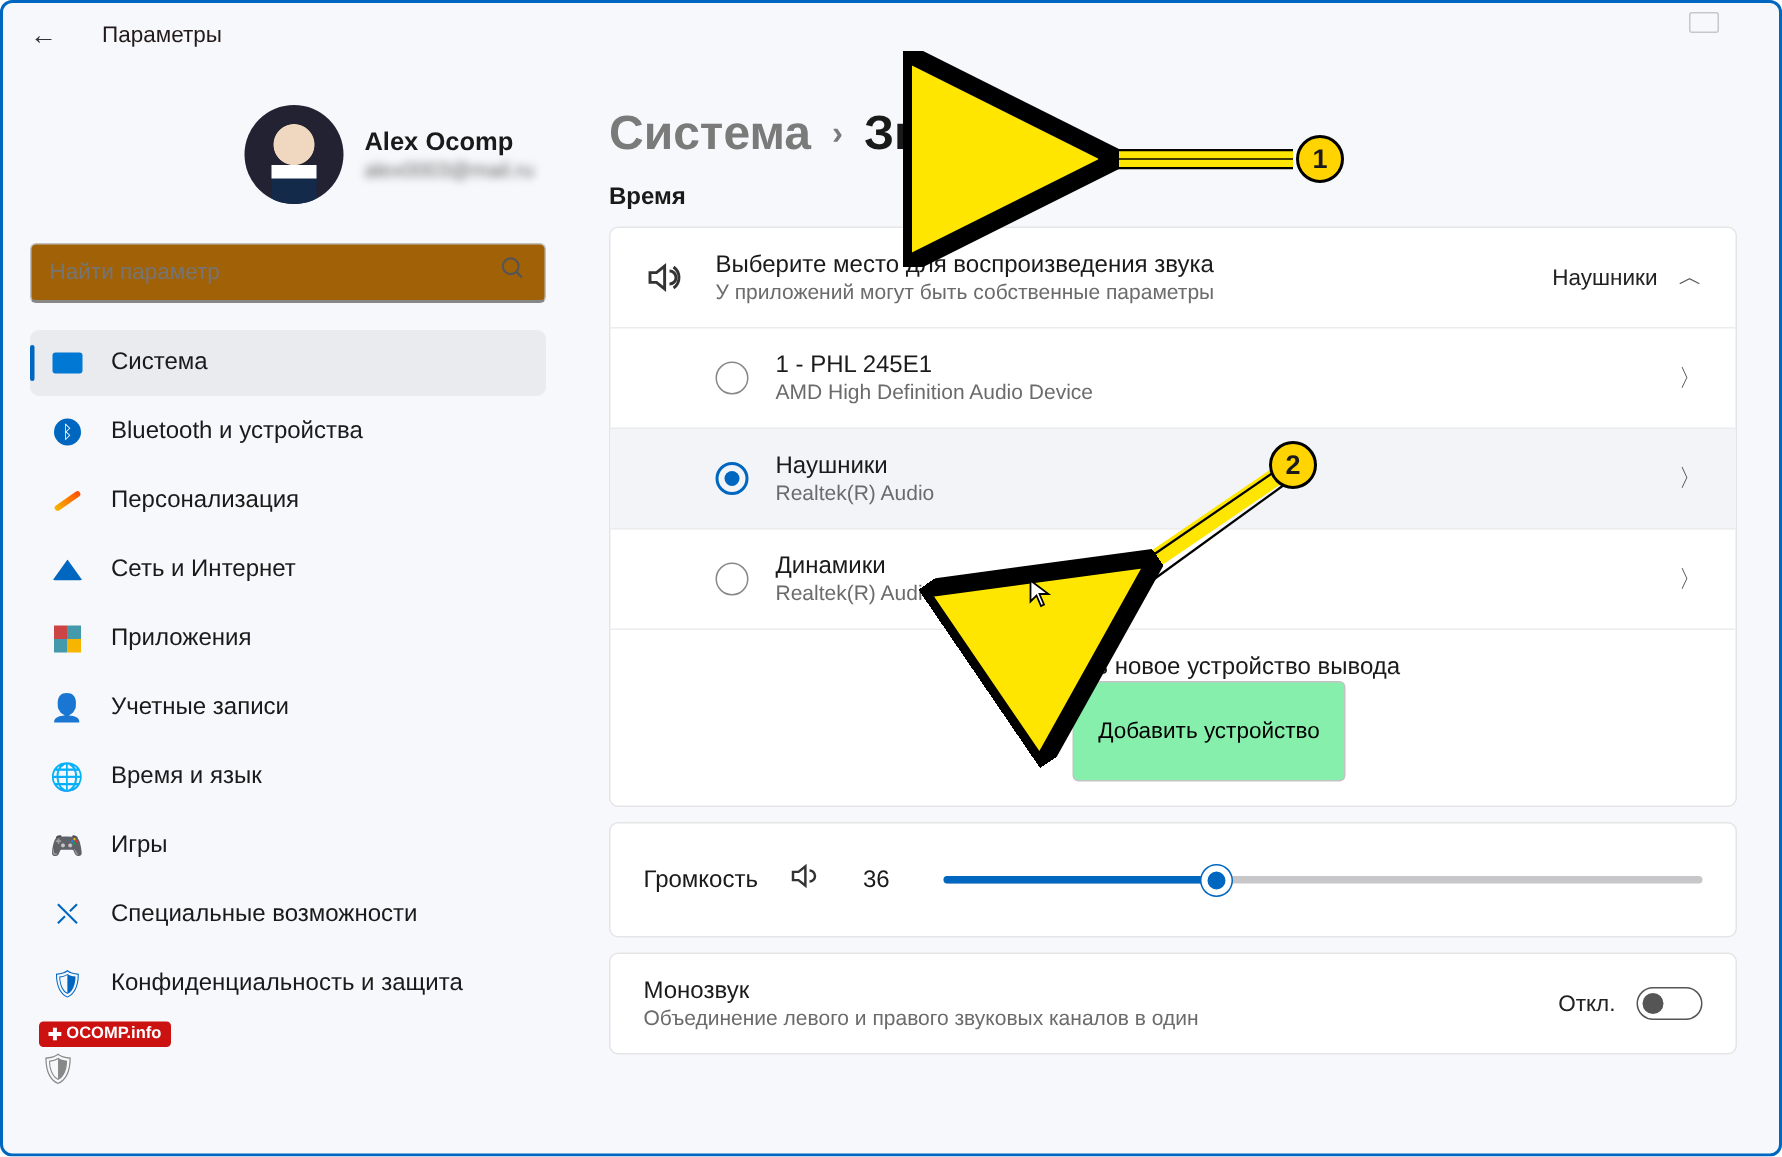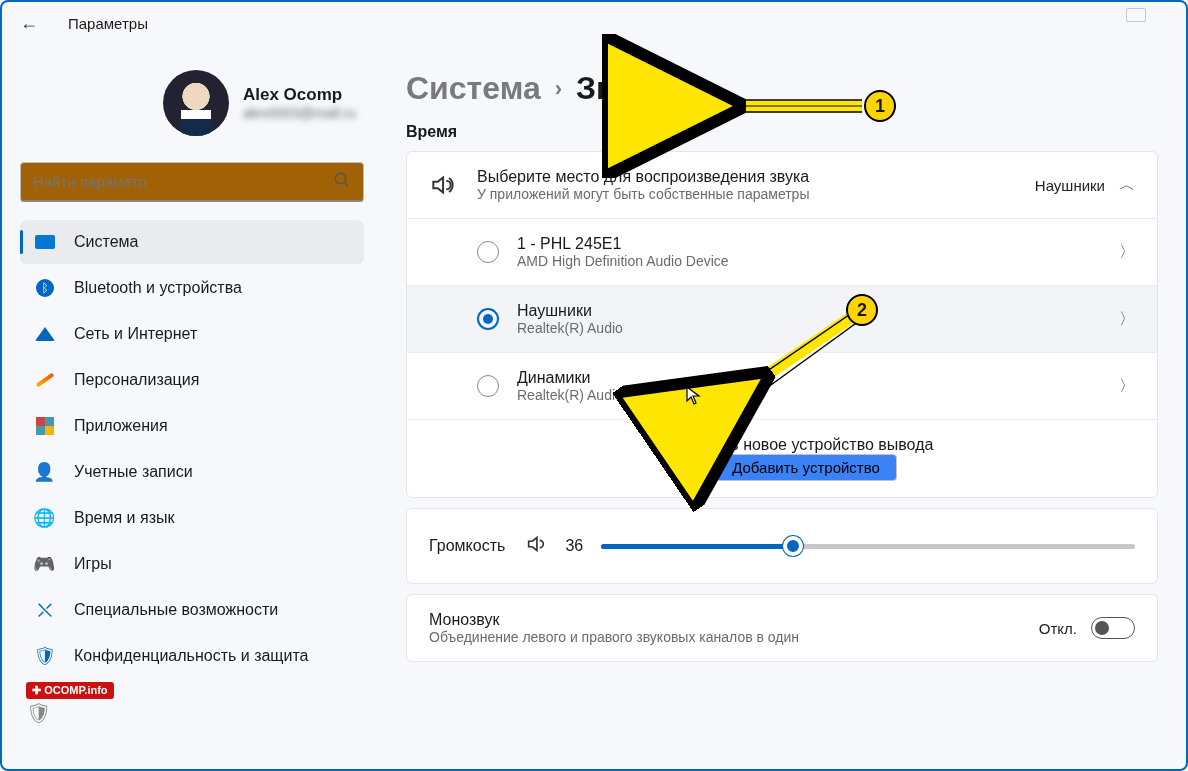--- a/index.html
+++ b/index.html
@@ -37,24 +37,24 @@
   .card-row .body { flex:1; display:flex; flex-direction:column; }
   .body .t1 { font-size:16px; }
   .body .t2 { font-size:14px; color:#6b6b6b; }
   .tail { display:flex; align-items:center; gap:14px; font-size:15px; color:#222; }
   .radio { width:22px; height:22px; border-radius:50%; border:1.5px solid #888; display:flex; align-items:center; justify-content:center; }
   .radio.sel { border-color:#0067c0; border-width:2px; }
   .radio.sel::after { content:""; width:10px; height:10px; background:#0067c0; border-radius:50%; }
   .device-row { padding-left:70px; cursor:pointer; }
   .device-row.hover { background:#f2f4f8; }
   .device-row .lead { width:40px; }
-  .btn { border:1px solid #c3c3c6; background:#3b82f6; border-radius:4px; padding:4px 16px; font-size:15px; cursor:pointer; }
+  .btn { border:1px solid #c3c3c6; background:#86efac; border-radius:4px; padding:24px 16px; font-size:15px; cursor:pointer; }
   .pair-row { justify-content:space-between;flex-direction:column; }
   .vol-row { padding:24px 22px; align-items:center; }
-  .slider { flex:1; display:flex; align-items:center; gap:14px; margin-left:20px;text-align:center;}
+  .slider { flex:1; display:flex; align-items:center; gap:28px; margin-left:20px;}
   .slider-track { flex:1; height:5px; background:#c7c7ca; border-radius:3px; position:relative; }
   .slider-fill { position:absolute; left:0; top:0; bottom:0; width:36%; background:#0067c0; border-radius:3px; }
   .slider-thumb { position:absolute; left:36%; top:50%; transform:translate(-50%,-50%); width:20px; height:20px; background:#0067c0; border:4px solid #fff; box-shadow:0 0 0 1px #0067c0; border-radius:50%; }
   .toggle { width:44px; height:22px; border:1.5px solid #555; border-radius:12px; position:relative; }
   .toggle::after { content:""; position:absolute; left:3px; top:3px; width:14px; height:14px; background:#555; border-radius:50%; }
   .mono-row .body .t2 { max-width:480px; }
   .chev { font-size:16px; color:#555; }
   
   .anno { position:absolute; pointer-events:none; }
   .anno svg { overflow:visible; }
@@ -115,29 +115,29 @@
             <span>Система</span>
           </div>
         <div class="nav-item">
             <span class="nav-ic">
               <span class="ic-bt">ᛒ</span>
             </span>
             <span>Bluetooth и устройства</span>
           </div>
         <div class="nav-item">
             <span class="nav-ic">
+              <span class="ic-pers"></span>
+            </span>
+            <span>Персонализация</span>
+          </div>
+        <div class="nav-item">
+            <span class="nav-ic">
               <span class="ic-net"></span>
             </span>
             <span>Сеть и Интернет</span>
-          </div>
-        <div class="nav-item">
-            <span class="nav-ic">
-              <span class="ic-pers"></span>
-            </span>
-            <span>Персонализация</span>
           </div>
         <div class="nav-item">
             <span class="nav-ic">
               <span class="ic-app"></span>
             </span>
             <span>Приложения</span>
           </div>
         <div class="nav-item">
             <span class="nav-ic ic-acc">👤</span>
             <span>Учетные записи</span>

